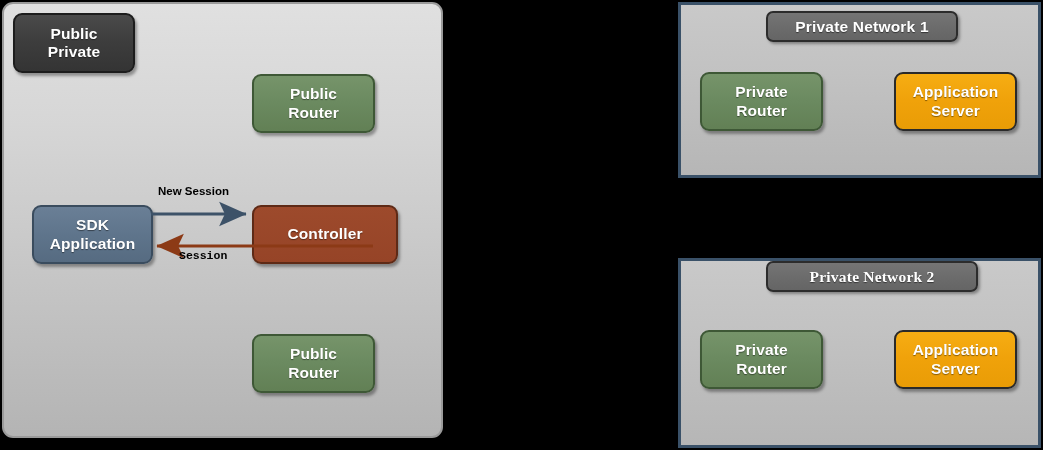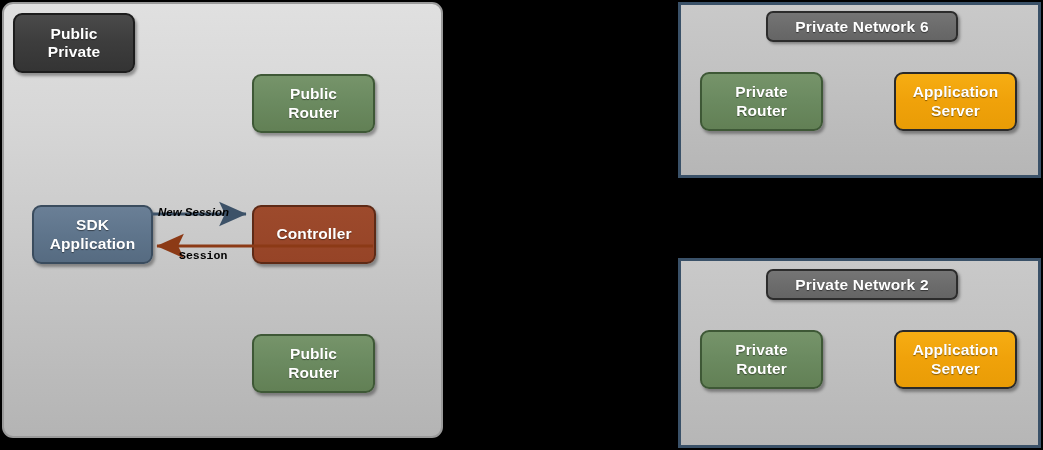--- a/index.html
+++ b/index.html
@@ -138,21 +138,21 @@
     </div>
 
     <div class="node node-green" style="left:248px; top:70px; width:123px; height:59px;">
       <span class="lbl"><span>Public</span><br><span>Router</span></span>
     </div>
 
     <div class="node node-slate" style="left:28px; top:201px; width:121px; height:59px;">
       <span class="lbl"><span>SDK</span><br><span>Application</span></span>
     </div>
 
-    <div class="node node-rust" style="left:248px; top:201px; width:124px; height:59px;">
+    <div class="node node-rust" style="left:248px; top:201px; width:146px; height:59px;">
       <span class="lbl">Controller</span>
     </div>
 
     <div class="node node-green" style="left:248px; top:330px; width:123px; height:59px;">
       <span class="lbl"><span>Public</span><br><span>Router</span></span>
     </div>
 
   </div>
 
   <svg class="arrow-layer" viewBox="0 0 1043 450">
@@ -163,41 +163,41 @@
       <marker id="ah-rust" markerWidth="9" markerHeight="8" refX="8.4" refY="4" orient="auto" markerUnits="strokeWidth">
         <path d="M0,0.2 L8.6,4 L0,7.8 L1.8,4 Z" fill="#8c3a16"></path>
       </marker>
     </defs>
 
     <line x1="151" y1="214" x2="246" y2="214" stroke="#3d5268" stroke-width="3.2" marker-end="url(#ah-blue)"></line>
 
     <line x1="373" y1="246" x2="157" y2="246" stroke="#8c3a16" stroke-width="3.2" marker-end="url(#ah-rust)"></line>
   </svg>
 
-  <div class="edge-label" style="left:158px; top:206px;font-style:italic;">New Session</div>
+  <div class="edge-label" style="left:158px; top:185px;">New Session</div>
 
   <div class="edge-label" style="left:179px; top:249px;font-family:Liberation Mono, monospace;">Session</div>
 
   <div class="net-panel" id="net-panel-1">
 
-    <div class="net-title" style="left:85px; top:6px; width:192px; height:31px;">Private Network 6</div>
+    <div class="net-title" style="left:85px; top:6px; width:192px; height:31px;">Private Network 1</div>
 
     <div class="node node-green" style="left:19px; top:67px; width:123px; height:59px;">
       <span class="lbl"><span>Private</span><br><span>Router</span></span>
     </div>
 
     <div class="node node-amber" style="left:213px; top:67px; width:123px; height:59px;">
       <span class="lbl"><span>Application</span><br><span>Server</span></span>
     </div>
 
   </div>
 
   <div class="net-panel" id="net-panel-2">
 
-    <div class="net-title" style="left:85px; top:8px; width:192px; height:31px;">Private Network 2</div>
+    <div class="net-title" style="left:85px; top:0; width:212px; height:31px;font-family:Liberation Serif, serif;">Private Network 2</div>
 
     <div class="node node-green" style="left:19px; top:69px; width:123px; height:59px;">
       <span class="lbl"><span>Private</span><br><span>Router</span></span>
     </div>
 
     <div class="node node-amber" style="left:213px; top:69px; width:123px; height:59px;">
       <span class="lbl"><span>Application</span><br><span>Server</span></span>
     </div>
 
   </div>

